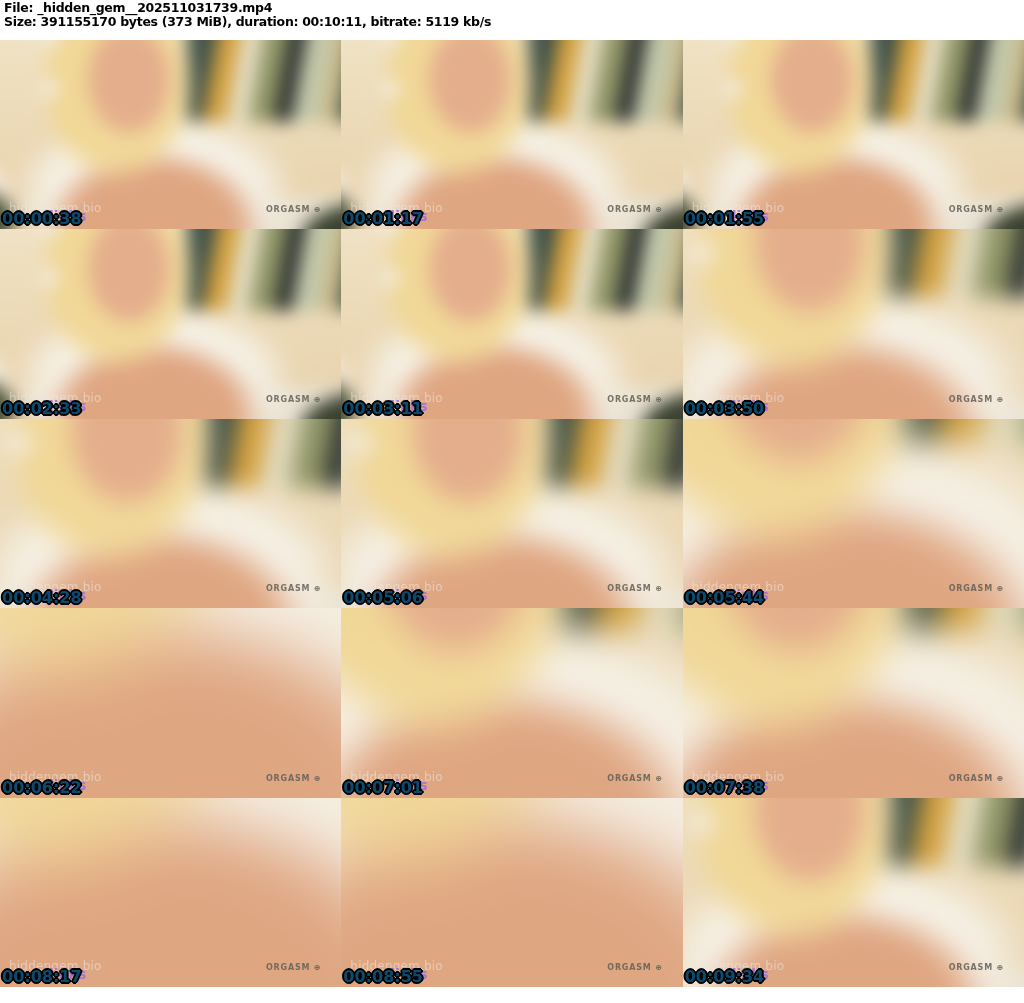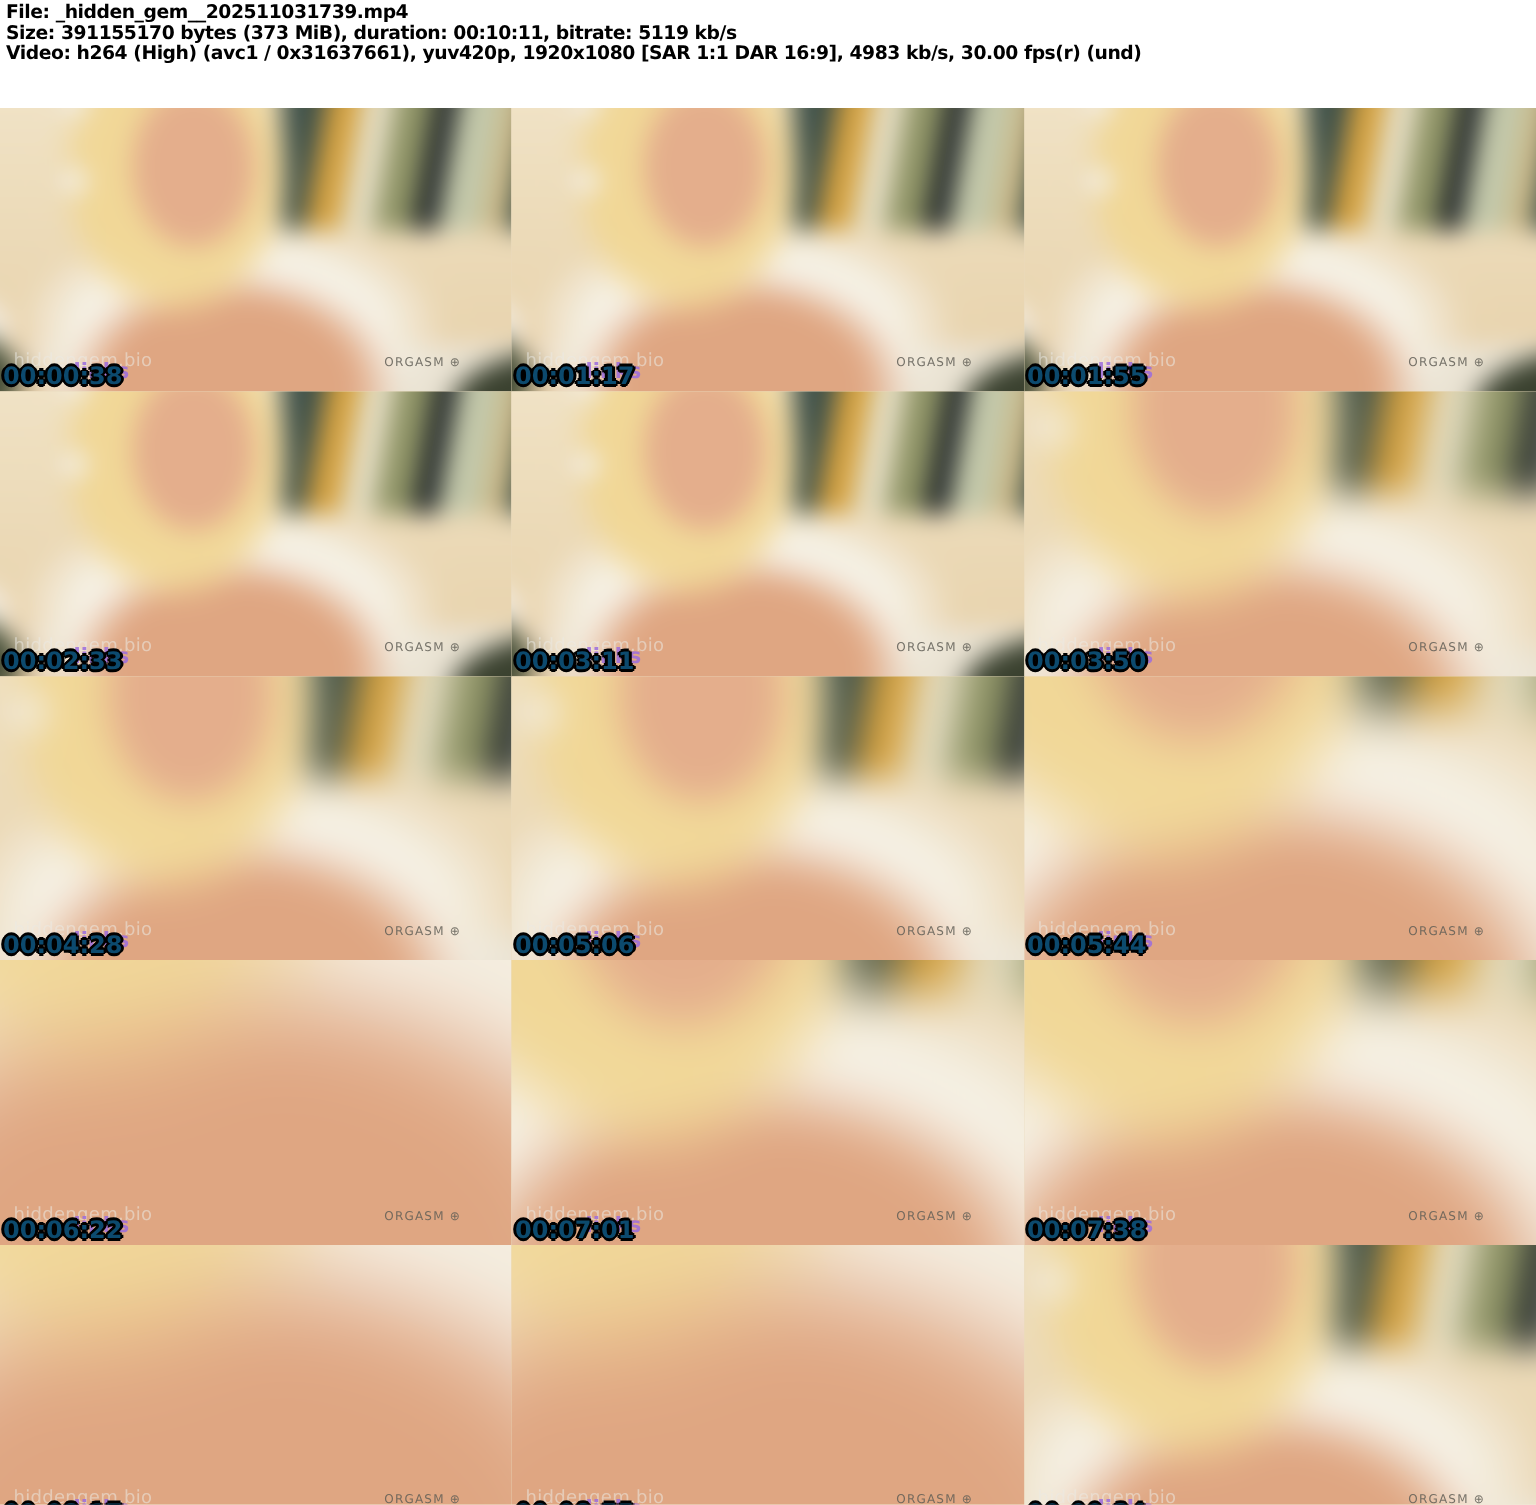--- a/index.html
+++ b/index.html
@@ -5,21 +5,21 @@
   * { box-sizing: border-box; }
   html, body { margin: 0; padding: 0; }
   body {
     width: 1024px; height: 1003px; overflow: hidden;
     background: #ffffff;
     font-family: "DejaVu Sans", "Liberation Sans", sans-serif;
   }
 
   
   .meta-header {
-    width: 1024px; height: 72px;
+    width: 1024px; height: 40px;
     background: #ffffff; color: #000000;
     padding: 1px 0 0 4px;
   }
   .meta-line {
     font-weight: 700;
     font-size: 12.5px;
     line-height: 13.5px;
     letter-spacing: -0.3px;
     white-space: nowrap;
   }
@@ -98,33 +98,32 @@
     font-weight: 400; font-size: 12px;
     color: rgba(235,233,228,0.55);
     letter-spacing: 0.2px;
   }
   .wm-sub {
     position: absolute; left: 49px; bottom: 5px;
     font-weight: 700; font-size: 14px;
     color: rgba(155,108,222,0.85);
   }
   .scene-text {
-    position: absolute; right: 34px; bottom: 15px;
-    font-weight: 400; font-size: 8px;
+    position: absolute; right: 20px; bottom: 15px;
+    font-weight: 700; font-size: 8px;
     color: rgba(96,94,86,0.85);
     letter-spacing: 0.8px;
   }
 </style>
 </head>
 <body>
 
 <header class="meta-header">
   <div class="meta-line">File: _hidden_gem__202511031739.mp4</div>
   <div class="meta-line">Size: 391155170 bytes (373 MiB), duration: 00:10:11, bitrate: 5119 kb/s</div>
-  <div class="meta-line">Video: h264 (High) (avc1 / 0x31637661), yuv420p, 1920x1080 [SAR 1:1 DAR 16:9], 4983 kb/s, 30.00 fps(r) (und)</div>
 </header>
 
 <main class="grid">
 
   <figure class="thumb v-wide">
     <div class="scene"></div>
     <div class="scene-text">ORGASM ⊕</div>
     <div class="wm">hiddengem.bio</div>
     <div class="wm-sub">links</div>
     <div class="ts">00:00:38</div>

